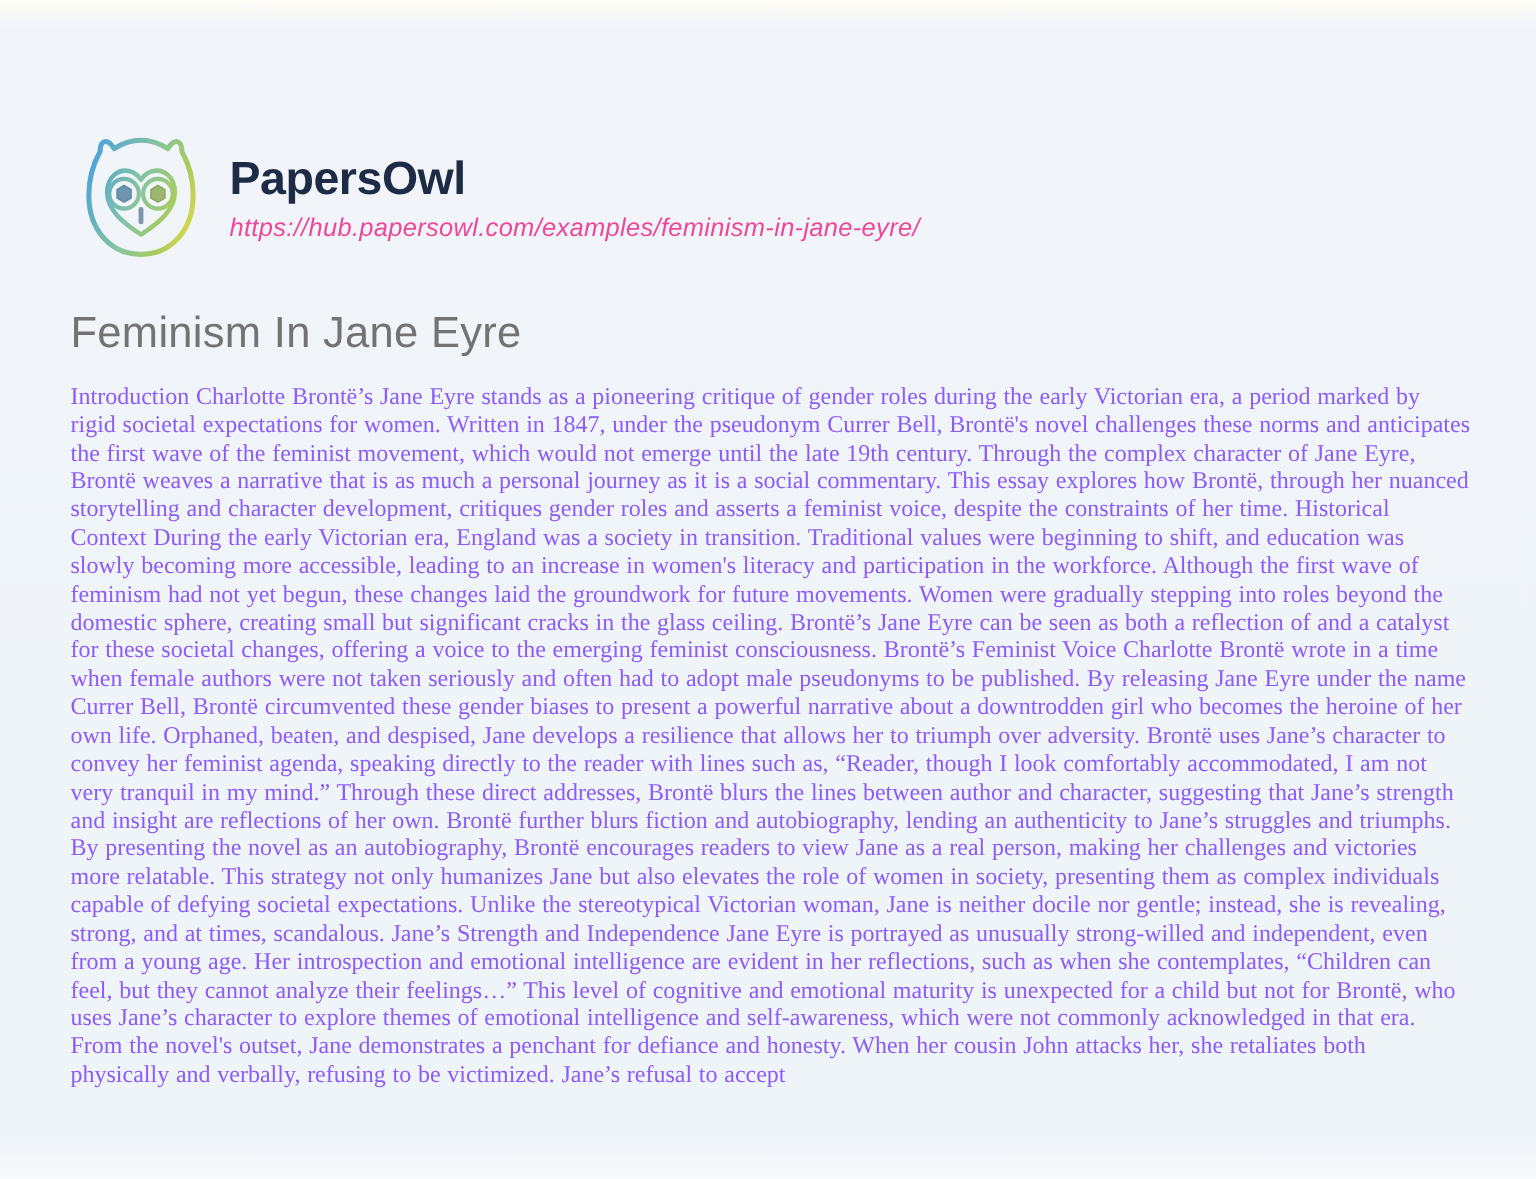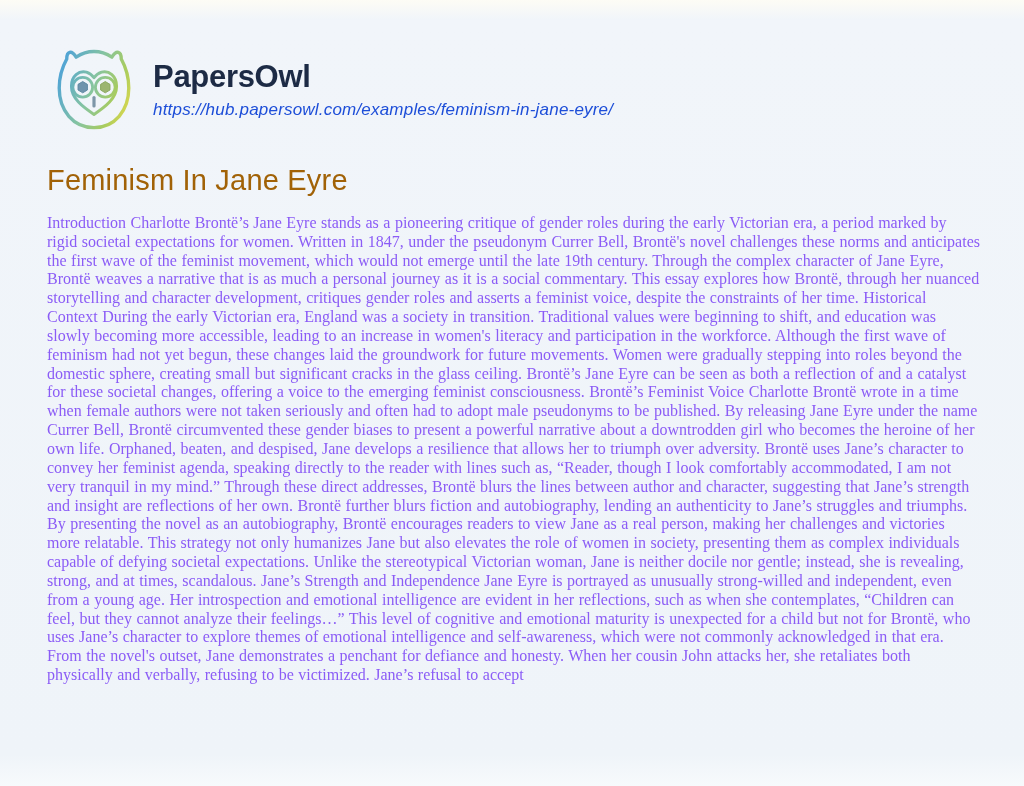--- a/index.html
+++ b/index.html
@@ -10,21 +10,21 @@
     width: 1024px;
     height: 786px;
     overflow: hidden;
     background: linear-gradient(180deg, #fdfcf5 0%, #f1f5fa 2.5%, #eff4f9 96%, #f7fafc 100%);
     font-family: "Liberation Sans", sans-serif;
   }
   .page {
     box-sizing: border-box;
     width: 1024px;
     height: 786px;
-    padding: 42px 47px 0 47px;
+    padding: 84px 47px 0 47px;
   }
   .header {
     display: flex;
     align-items: center;
     gap: 12px;
   }
   .logo {
     width: 94px;
     height: 96px;
     flex: 0 0 auto;
@@ -38,30 +38,30 @@
     font-size: 31px;
     font-weight: 700;
     letter-spacing: -0.3px;
     color: #1d2b45;
     line-height: 1.1;
   }
   .source-url {
     margin-top: 6px;
     font-size: 17px;
     font-style: italic;
-    color: #1d4ed8;
+    color: #ec4899;
     letter-spacing: 0.2px;
     text-decoration: none;
     cursor: pointer;
   }
   .doc-title {
     margin: 27px 0 0 0;
     font-size: 29px;
     font-weight: 400;
-    color: #a16207;
+    color: #737373;
     letter-spacing: 0.2px;
     line-height: 1.1;
   }
   .doc-body {
     margin-top: 17px;
     width: 933px;
     font-family: "Liberation Serif", serif;
     font-size: 16px;
     line-height: 18.85px;
     color: #8b5cf6;

